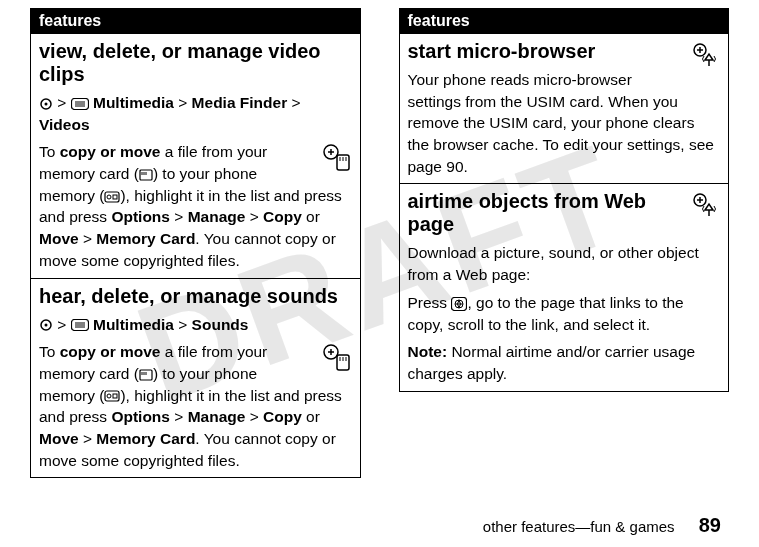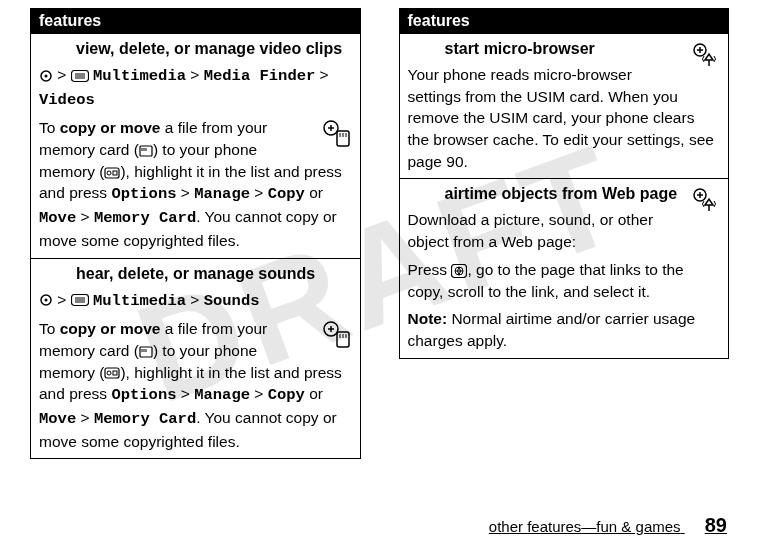--- a/index.html
+++ b/index.html
@@ -46,50 +46,48 @@
       padding: 3px 8px;
       border: 1px solid #000;
     }
     .cell {
       border: 1px solid #000;
       border-top: none;
       padding: 6px 8px;
     }
     .cell-title {
       font-weight: bold;
-      font-size: 16px;
+      font-size: 20px;
       margin-bottom: 6px;
-      margin-left: 37px;
     }
     .cell p {
       font-size: 15.5px;
       line-height: 1.4;
       margin-bottom: 6px;
     }
     .cell p:last-child {
       margin-bottom: 0;
     }
     .condensed {
-      font-family: Liberation Mono, monospace;
+      font-family: Liberation Sans, sans-serif;
       font-weight: bold;
       font-stretch: condensed;
       margin-top: 40px;
     }
     .float-icon {
       float: right;
       margin-left: 6px;
       margin-top: 2px;
     }
     .footer {
       position: absolute;
       bottom: 10px;
-      right: 32px;
+      right: 38px;
       font-size: 15px;
       z-index: 1;
-      text-decoration: underline;
     }
     .page-num {
       font-weight: bold;
       font-size: 20px;
       margin-left: 20px;
     }
     svg {
       display: inline-block;
       vertical-align: middle;
     }

